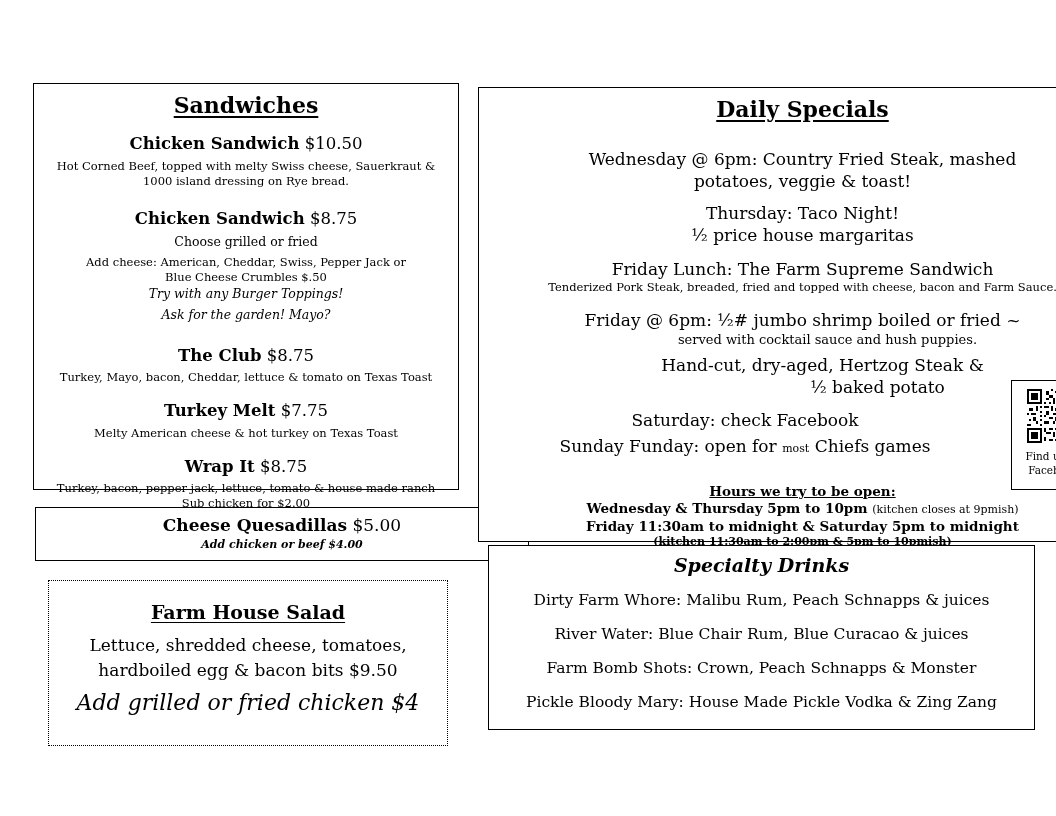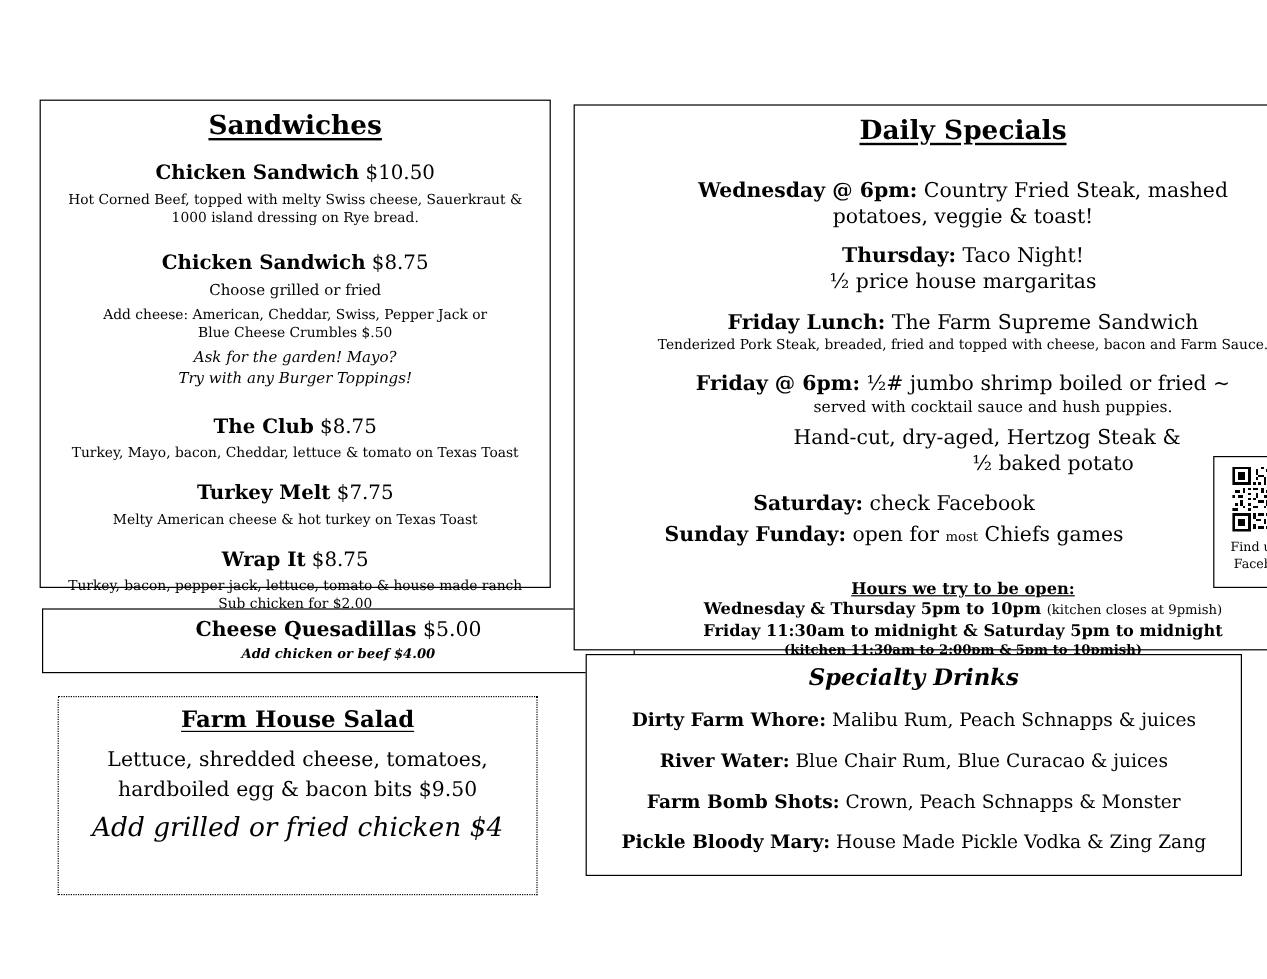--- a/index.html
+++ b/index.html
@@ -2,21 +2,21 @@
 <html><head>
 <meta charset="utf-8">
 <style>
   html,body{margin:0;padding:0;}
   body{
     width:1056px;height:816px;background:#ffffff;color:#000;
     font-family:"DejaVu Serif","Liberation Serif",serif;
     position:relative;overflow:hidden;
   }
   .box{position:absolute;border:1.5px solid #000;background:#fff;text-align:center;box-sizing:border-box;}
-  .b{font-weight:bold;}
+  .b{font-weight:normal;}
 
   
   .sandwiches-box{left:33px;top:83px;width:426px;height:407px;}
   .quesadilla-box{left:35px;top:507px;width:494px;height:54px;}
   .salad-box{left:48px;top:580px;width:400px;height:166px;border:1.5px dotted #000;}
   .specials-box{left:478px;top:87px;width:649px;height:455px;}
   .drinks-box{left:488px;top:545px;width:547px;height:185px;}
 
   
   .menu-title{font-size:22px;font-weight:bold;text-decoration:underline;text-underline-offset:3px;margin-top:8px;}
@@ -46,21 +46,21 @@
   
   .qr-box{position:absolute;top:292px;right:30px;width:85px;height:110px;border:1px solid #000;
           display:flex;flex-direction:column;align-items:center;padding-top:8px;box-sizing:border-box;background:#fff;}
   .qr-caption{font-size:10.5px;line-height:1.35;margin-top:6px;}
 
   
   .drinks-title{font-size:19px;font-weight:bold;font-style:italic;margin-top:8px;}
   .drink-line{font-size:15.5px;margin-top:14px;line-height:1.3;}
 
   
-  .salad-title{font-size:19px;font-weight:bold;text-decoration:underline;text-underline-offset:3px;margin-top:8px;}
+  .salad-title{font-size:19px;font-weight:bold;text-decoration:underline;text-underline-offset:3px;margin-top:20px;}
   .salad-body{font-size:17px;line-height:1.45;margin-top:10px;}
   .salad-add{font-size:22px;font-style:italic;margin-top:8px;}
   .salad-small{font-size:11px;line-height:1.35;margin-top:10px;}
 
   
   .ques-head{font-size:17px;margin-top:6px;line-height:1.3;}
   .ques-note{font-size:11px;font-style:italic;font-weight:bold;margin-top:2px;}
 </style>
 </head>
 <body>
@@ -80,22 +80,22 @@
     </div>
 
     <div class="item mt20">
       <div class="item-head">
         <span class="item-name">Chicken Sandwich</span>
         <span class="item-price">$8.75</span>
       </div>
       <div class="desc-md">Choose grilled or fried</div>
       <div class="desc mt4">Add cheese: American, Cheddar, Swiss, Pepper Jack or</div>
       <div class="desc">Blue Cheese Crumbles $.50</div>
+      <div class="note-it">Try with any Burger Toppings!</div>
       <div class="note-it mt4">Ask for the garden! Mayo?</div>
-      <div class="note-it">Try with any Burger Toppings!</div>
     </div>
 
     <div class="item mt22">
       <div class="item-head">
         <span class="item-name">The Club</span>
         <span class="item-price">$8.75</span>
       </div>
       <div class="desc mt4">Turkey, Mayo, bacon, Cheddar, lettuce &amp; tomato on Texas Toast</div>
     </div>
 

